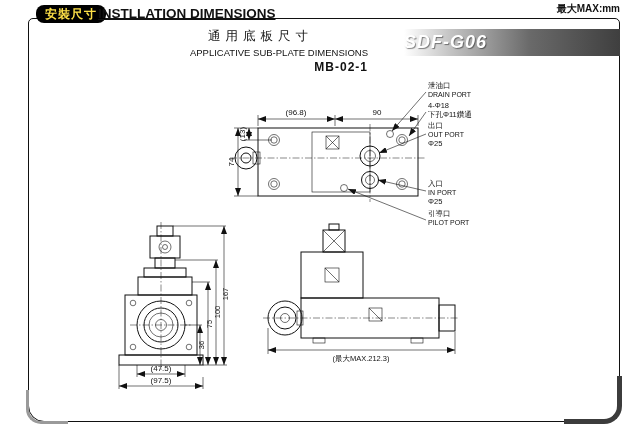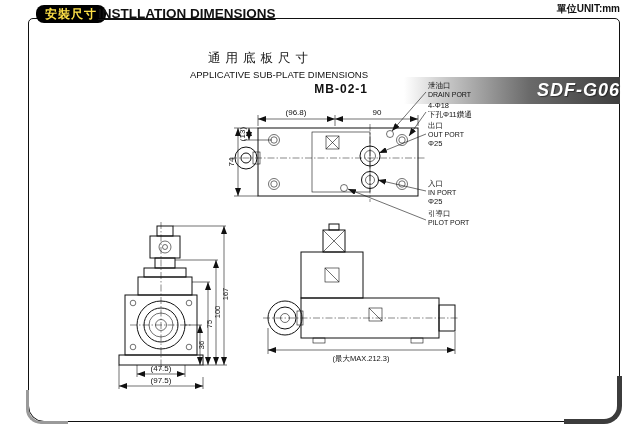--- a/index.html
+++ b/index.html
@@ -16,44 +16,44 @@
   .corner-bl { position:absolute; left:26px; top:390px; width:42px; height:34px;
                border-left:3px solid #9a9a9a; border-bottom:3px solid #9a9a9a;
                border-bottom-left-radius:15px; }
   .badge { position:absolute; left:36px; top:5px; background:#000; color:#fde047;
            font-weight:bold; font-size:12px; line-height:14px; padding:2px 9px;
            border-radius:8px; letter-spacing:1px; }
   .main-title { position:absolute; left:98px; top:6px; font-size:13.5px; font-weight:bold;text-decoration:underline; }
   .unit { position:absolute; right:8px; top:2px; font-size:10px; font-weight:bold; }
   .banner { position:absolute; left:404px; top:29px; width:216px; height:27px;
             background:linear-gradient(90deg,#ffffff 0%,#c2c2c2 22%,#6a6a6a 58%,#3f3f3f 100%);
-            display:flex; align-items:center; justify-content:flex-end;margin-top:48px; }
+            display:flex; align-items:center; justify-content:flex-start; }
   .banner span { color:#fff; font-weight:bold; font-style:italic; font-size:18px;
                  letter-spacing:1px; text-shadow:1px 1px 1px rgba(0,0,0,.45); }
-  .subtitle { position:absolute; left:148px; top:50px; width:220px; text-align:center; }
+  .subtitle { position:absolute; left:148px; top:28px; width:220px; text-align:center; }
   .subtitle .cn  { font-size:12.5px; letter-spacing:5px; margin-left:5px; }
   .subtitle .en  { font-size:9.5px; margin-top:2px;text-align:right; }
   .subtitle .code{ font-size:12px; font-weight:bold; letter-spacing:1px; margin-top:2px;text-align:right; }
   .subtitle .ref { font-size:9.5px; margin-top:1px; }
   svg { position:absolute; overflow:visible; }
   svg text { font-family:"Liberation Sans", sans-serif; fill:#111; }
   .ol { stroke:#111; stroke-width:1;   fill:none; }
   .tl { stroke:#111; stroke-width:0.6; fill:none; }
   .cl { stroke:#111; stroke-width:0.5; fill:none; stroke-dasharray:7 2 1.5 2; }
 </style>
 </head>
 <body>
 
 <div class="frame"></div>
 <div class="corner-bl"></div>
 <div class="corner-br"></div>
 
 <div class="badge">安裝尺寸</div>
 <div class="main-title">INSTLLATION DIMENSIONS</div>
-<div class="unit">單位UNIT:mm</div>
+<div class="unit">最大MAX:mm</div>
 <div class="banner">
   <span>SDF-G06</span>
 </div>
 
 <div class="subtitle">
   <div class="cn">通用底板尺寸</div>
   <div class="en">APPLICATIVE SUB-PLATE DIMENSIONS</div>
   <div class="code">MB-02-1</div>
 </div>
 

